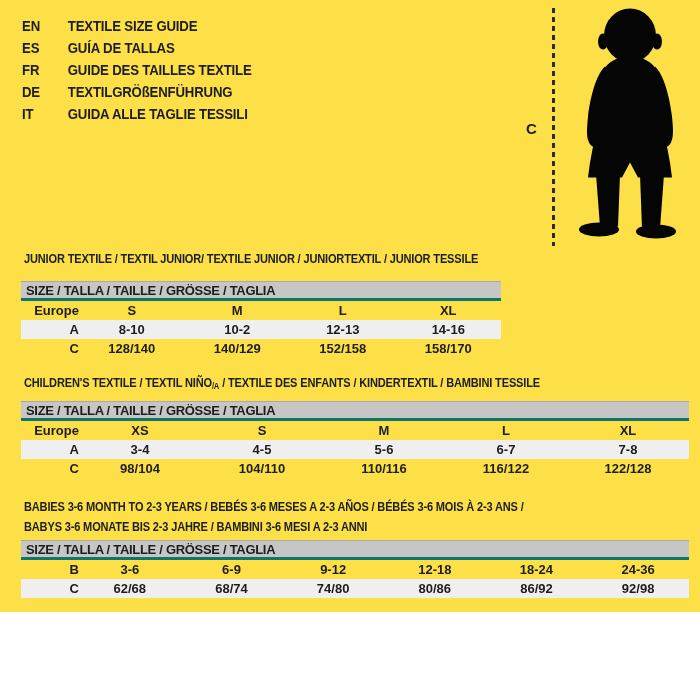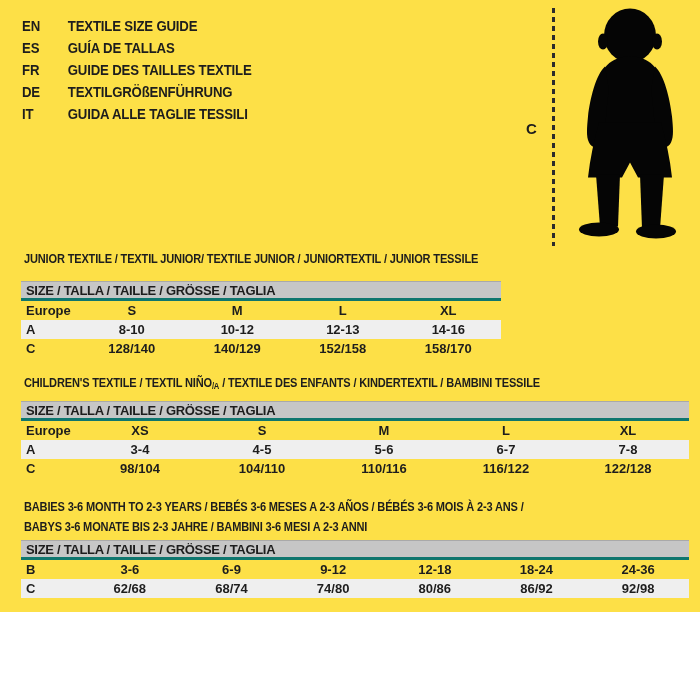--- a/index.html
+++ b/index.html
@@ -29,21 +29,21 @@
     transform:scaleX(0.85); transform-origin:0 0; white-space:nowrap;
   }
   .title-pos1 { position:absolute; left:24px; top:251px; }
   .title-pos2 { position:absolute; left:24px; top:375px; }
   .title-pos3 { position:absolute; left:24px; top:497px; line-height:20px; }
   .sub-small { font-size:9px; vertical-align:-2px; }
 
   
   .size-table { border-collapse:collapse; table-layout:fixed; font-size:13px; font-weight:bold; color:#1d1d1d; }
   .size-table td { padding:0; text-align:center; height:19px; vertical-align:middle; }
-  .size-table td.row-label { text-align:left; padding-left:5px; }
+  .size-table td.row-label { text-align:right; padding-left:5px; }
   .size-table tr.size-bar td {
     background:#c6c6c6; text-align:left; padding-left:5px; height:16px;
     border-top:1px solid #a9a9a9; border-bottom:3px solid #0f766e;
     letter-spacing:-0.3px; font-size:13px;
   }
   .size-table tr.alt td { background:#efefef; }
   .tbl-pos1 { position:absolute; left:21px; top:281px; width:480px; }
   .tbl-pos2 { position:absolute; left:21px; top:401px; width:668px; }
   .tbl-pos3 { position:absolute; left:21px; top:540px; width:668px; }
 
@@ -112,21 +112,21 @@
     <tr>
       <td class="row-label">Europe</td>
       <td>S</td>
       <td>M</td>
       <td>L</td>
       <td>XL</td>
     </tr>
     <tr class="alt">
       <td class="row-label">A</td>
       <td>8-10</td>
-      <td>10-12</td>
+      <td>10-2</td>
       <td>12-13</td>
       <td>14-16</td>
     </tr>
     <tr>
       <td class="row-label">C</td>
       <td>128/140</td>
       <td>140/129</td>
       <td>152/158</td>
       <td>158/170</td>
     </tr>

